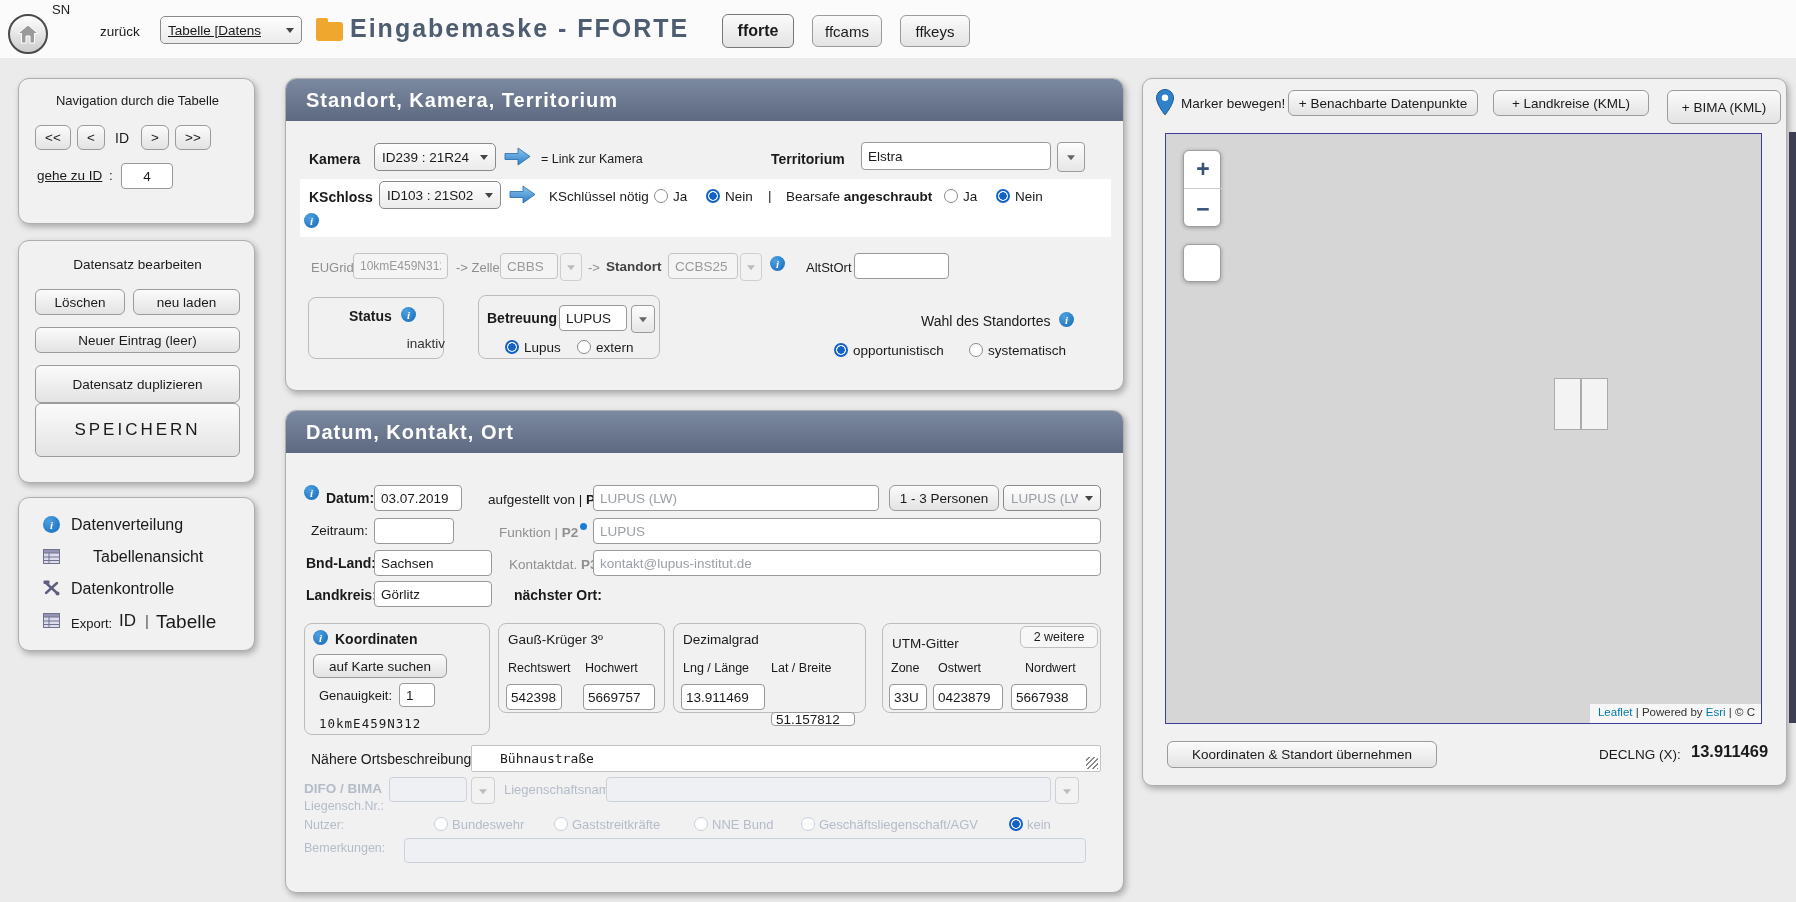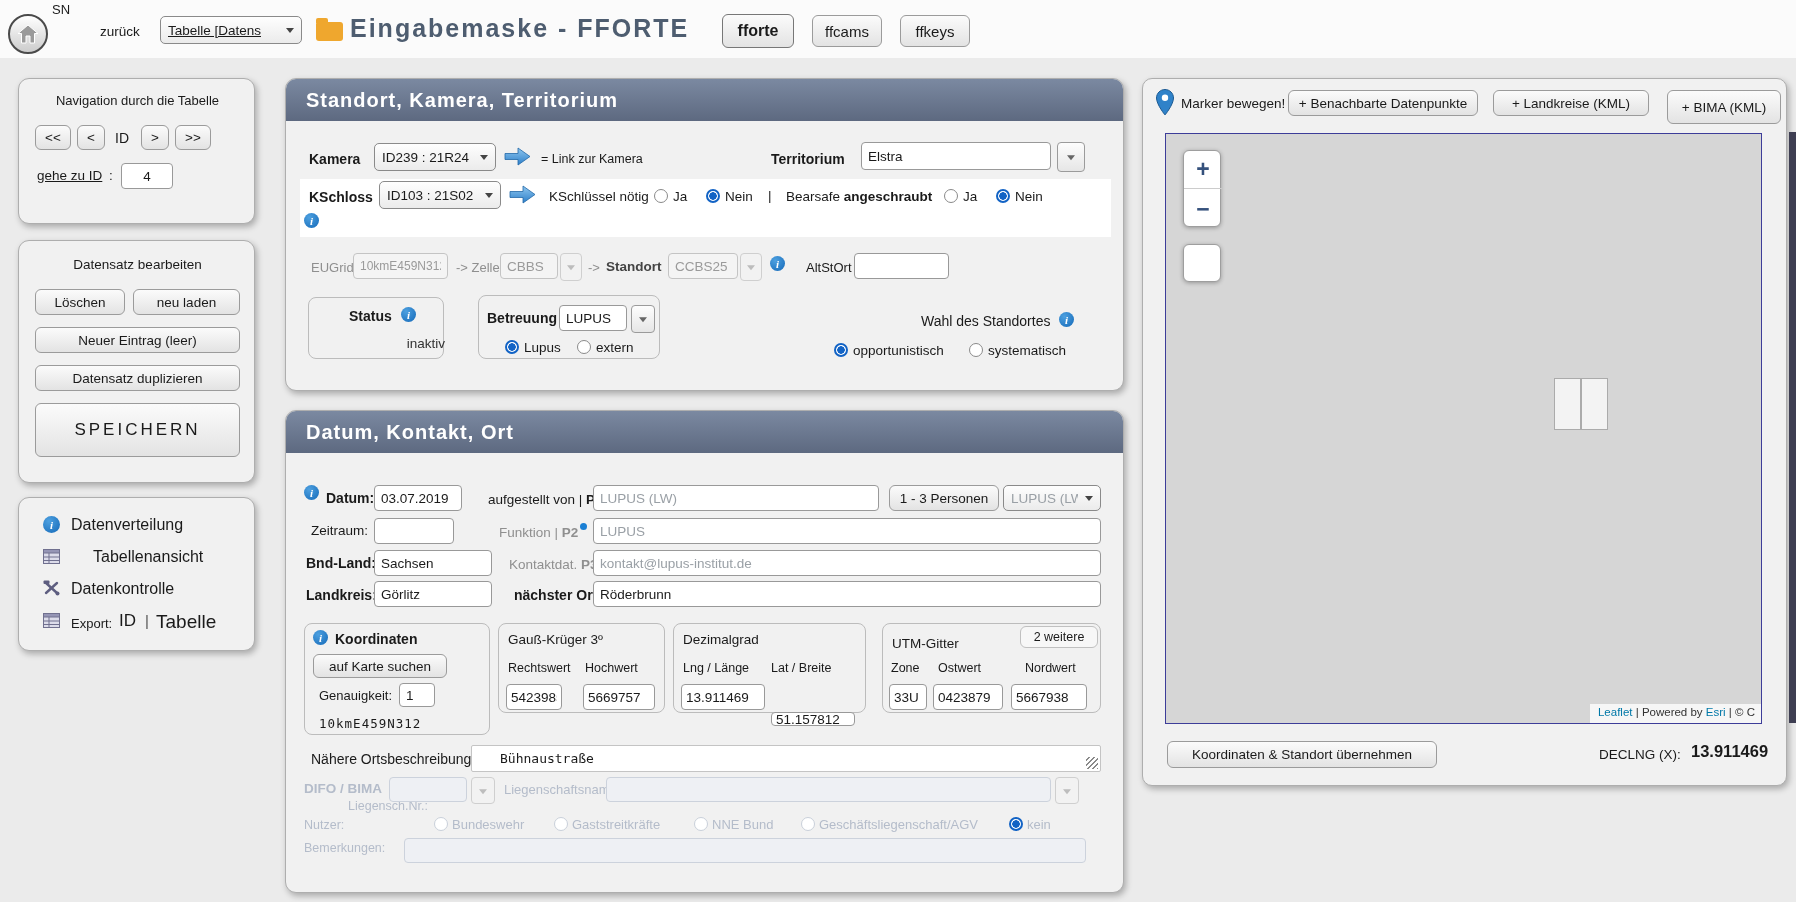--- a/index.html
+++ b/index.html
@@ -79,21 +79,21 @@
     <div class="lbl" style="left:18px;top:89px;text-decoration:underline;cursor:pointer;">gehe zu ID</div>
     <div class="lbl" style="left:90px;top:89px;">:</div>
     <input class="inp" style="left: 102px; top: 84px; width: 52px; height: 26px; text-align: center;" value="4">
   </div>
 
   <div class="panel" style="left:18px;top:240px;width:237px;height:243px;">
     <div class="lbl" style="left:0;top:16px;width:237px;text-align:center;font-size:13.5px;">Datensatz bearbeiten</div>
     <div class="btn a" style="left:16px;top:48px;width:90px;height:26px;">Löschen</div>
     <div class="btn a" style="left:114px;top:48px;width:107px;height:26px;">neu laden</div>
     <div class="btn a" style="left:16px;top:86px;width:205px;height:26px;">Neuer Eintrag (leer)</div>
-    <div class="btn a" style="left:16px;top:124px;width:205px;height:26px;">Datensatz duplizieren</div>
+    <div class="btn a" style="left:16px;top:124px;width:205px;height:38px;">Datensatz duplizieren</div>
     <div class="btn a" style="left:16px;top:162px;width:205px;height:54px;font-size:17px;letter-spacing:3px;">SPEICHERN</div>
   </div>
 
   <div class="panel" style="left:18px;top:497px;width:237px;height:154px;">
     <span class="info" style="left:24px;top:18px;width:17px;height:17px;"></span>
     <div class="lbl" style="left:52px;top:18px;font-size:16px;cursor:pointer;">Datenverteilung</div>
     <span class="a" style="left:24px;top:51px;">
       <svg width="17" height="15" viewBox="0 0 17 15">
           <rect x="0.5" y="0.5" width="16" height="14" fill="#dcdcea" stroke="#70708f"></rect>
           <rect x="0.5" y="0.5" width="16" height="3.5" fill="#9595b5" stroke="#70708f"></rect>
@@ -239,21 +239,20 @@
     <input class="inp ghost" style="left: 307px; top: 107px; width: 508px; height: 26px;" value="LUPUS">
 
     <div class="lbl b" style="left:20px;top:144px;font-size:14px;">Bnd-Land:</div>
     <input class="inp" style="left: 88px; top: 139px; width: 118px; height: 26px;" value="Sachsen">
     <div class="lbl gray" style="left:223px;top:144px;"><span>Kontaktdat.</span> <span class="b">P3</span><span class="supdot"></span></div>
     <input class="inp ghost" style="left: 307px; top: 139px; width: 508px; height: 26px;" value="kontakt@lupus-institut.de">
 
     <div class="lbl b" style="left:20px;top:176px;font-size:14px;">Landkreis:</div>
     <input class="inp" style="left: 88px; top: 170px; width: 118px; height: 26px;" value="Görlitz">
     <div class="lbl b" style="left:228px;top:176px;font-size:14px;">nächster Ort:</div>
-    <input class="inp" style="left: 307px; top: 170px; width: 508px; height: 26px;" value="Röderbrunn">
 
     <div class="boxed" style="left:18px;top:212px;width:186px;height:112px;">
       <span class="info" style="left:8px;top:6px;cursor:pointer;"></span>
       <div class="lbl b" style="left:30px;top:7px;font-size:14px;">Koordinaten</div>
       <div class="btn a" style="left:8px;top:30px;width:134px;height:24px;">auf Karte suchen</div>
       <div class="lbl" style="left:14px;top:64px;font-size:13px;">Genauigkeit:</div>
       <input class="inp" style="left: 94px; top: 59px; width: 36px; height: 24px;" value="1">
       <div class="lbl" style="left:14px;top:92px;font-family:'DejaVu Sans Mono',monospace;font-size:12.5px;letter-spacing:1px;">10kmE459N312</div>
     </div>
     <div class="boxed" style="left:212px;top:212px;width:167px;height:90px;">
@@ -281,21 +280,21 @@
       <input class="inp" style="left: 128px; top: 60px; width: 76px; height: 26px; padding: 0px 4px;" value="5667938">
     </div>
 
     <div class="lbl" style="left:25px;top:340px;font-size:14px;">Nähere Ortsbeschreibung:</div>
     <div class="a" style="left:185px;top:334px;width:630px;height:27px;background:#fff;border:1px solid #c4c4c4;border-radius:2px;">
       <span class="lbl" style="left:28px;top:5px;font-family:'DejaVu Sans Mono',monospace;font-size:13px;">Bühnaustraße</span>
       <span class="resize-h"></span>
     </div>
 
     <div class="lbl b faded-t" style="left:18px;top:370px;font-size:13.5px;">DIFO / BIMA</div>
-    <div class="lbl faded-t" style="left:18px;top:388px;font-size:12.5px;margin-left:44px;">Liegensch.Nr.:</div>
+    <div class="lbl faded-t" style="left:18px;top:388px;font-size:12.5px;">Liegensch.Nr.:</div>
     <div class="lbl faded-t" style="left:18px;top:407px;font-size:12.5px;">Nutzer:</div>
     <div class="lbl faded-t" style="left:18px;top:430px;font-size:12.5px;">Bemerkungen:</div>
     <input class="inp faded" style="left: 103px; top: 366px; width: 78px; height: 25px;" disabled="">
     <div class="ddbtn dis" style="left:185px;top:366px;width:22px;height:25px;"></div>
     <div class="lbl faded-t" style="left:218px;top:371px;font-size:13px;">Liegenschaftsname:</div>
     <input class="inp faded" style="left: 320px; top: 366px; width: 445px; height: 25px;" disabled="">
     <div class="ddbtn dis" style="left:769px;top:366px;width:22px;height:25px;"></div>
     <span class="radio faded" style="left:148px;top:406px;"></span>
     <div class="lbl faded-t" style="left:166px;top:406px;font-size:13px;">Bundeswehr</div>
     <span class="radio faded" style="left:268px;top:406px;"></span>

